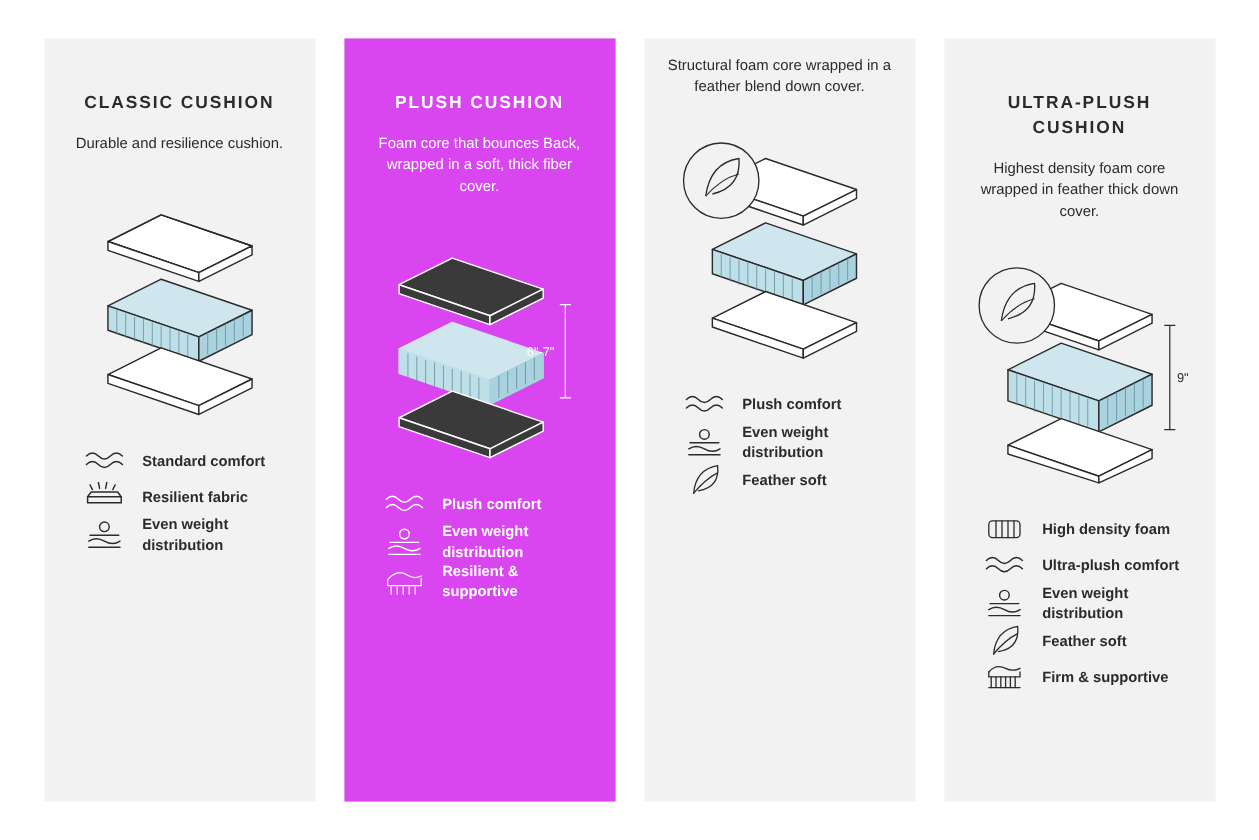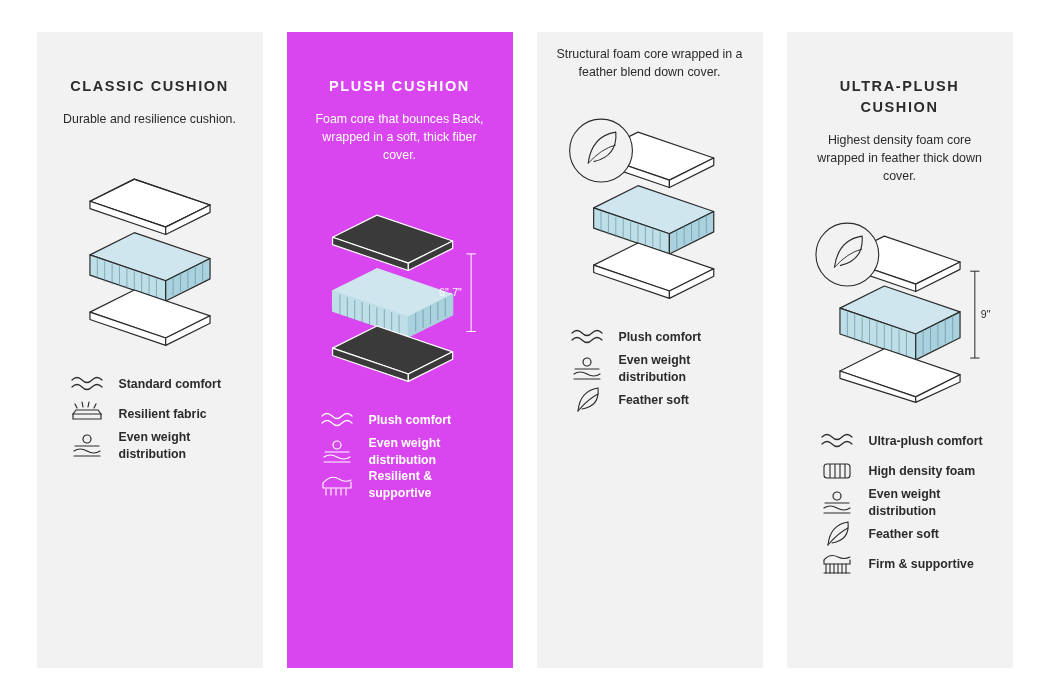--- a/index.html
+++ b/index.html
@@ -366,35 +366,35 @@
             <line x1="181" y1="152" x2="191" y2="152"></line>
           </g>
         </g>
         <text x="203" y="109" fill="#2b2b2b" font-size="11.5" font-family="Liberation Sans, sans-serif" text-anchor="end">9"</text>
       </svg>
     </div>
 
     <div class="features">
       <div class="feature">
         <span class="f-icon">
+          <svg width="34" height="24" viewBox="0 0 34 24" fill="none" stroke="#2b2b2b" stroke-width="1.1" stroke-linejoin="round">
+            <rect x="4" y="5" width="26" height="14" rx="3"></rect>
+            <path d="M10 5 v14 M15 5 v14 M20 5 v14 M25 5 v14"></path>
+          </svg>
+        </span>
+        <span class="f-label">High density foam</span>
+      </div>
+      <div class="feature">
+        <span class="f-icon">
           <svg width="34" height="20" viewBox="0 0 34 20" fill="none" stroke="#2b2b2b" stroke-width="1.2" stroke-linecap="round">
             <path d="M2 6 Q7 1 12 6 T22 6 T32 6"></path>
             <path d="M2 13 Q7 8 12 13 T22 13 T32 13"></path>
           </svg>
         </span>
         <span class="f-label">Ultra-plush comfort</span>
-      </div>
-      <div class="feature">
-        <span class="f-icon">
-          <svg width="34" height="24" viewBox="0 0 34 24" fill="none" stroke="#2b2b2b" stroke-width="1.1" stroke-linejoin="round">
-            <rect x="4" y="5" width="26" height="14" rx="3"></rect>
-            <path d="M10 5 v14 M15 5 v14 M20 5 v14 M25 5 v14"></path>
-          </svg>
-        </span>
-        <span class="f-label">High density foam</span>
       </div>
       <div class="feature">
         <span class="f-icon">
           <svg width="34" height="26" viewBox="0 0 34 26" fill="none" stroke="#2b2b2b" stroke-width="1.2" stroke-linecap="round">
             <circle cx="17" cy="6" r="4"></circle>
             <path d="M5 13 h24"></path>
             <path d="M4 18 Q10 14 17 18 T30 18"></path>
             <path d="M4 23 h26"></path>
           </svg>
         </span>

